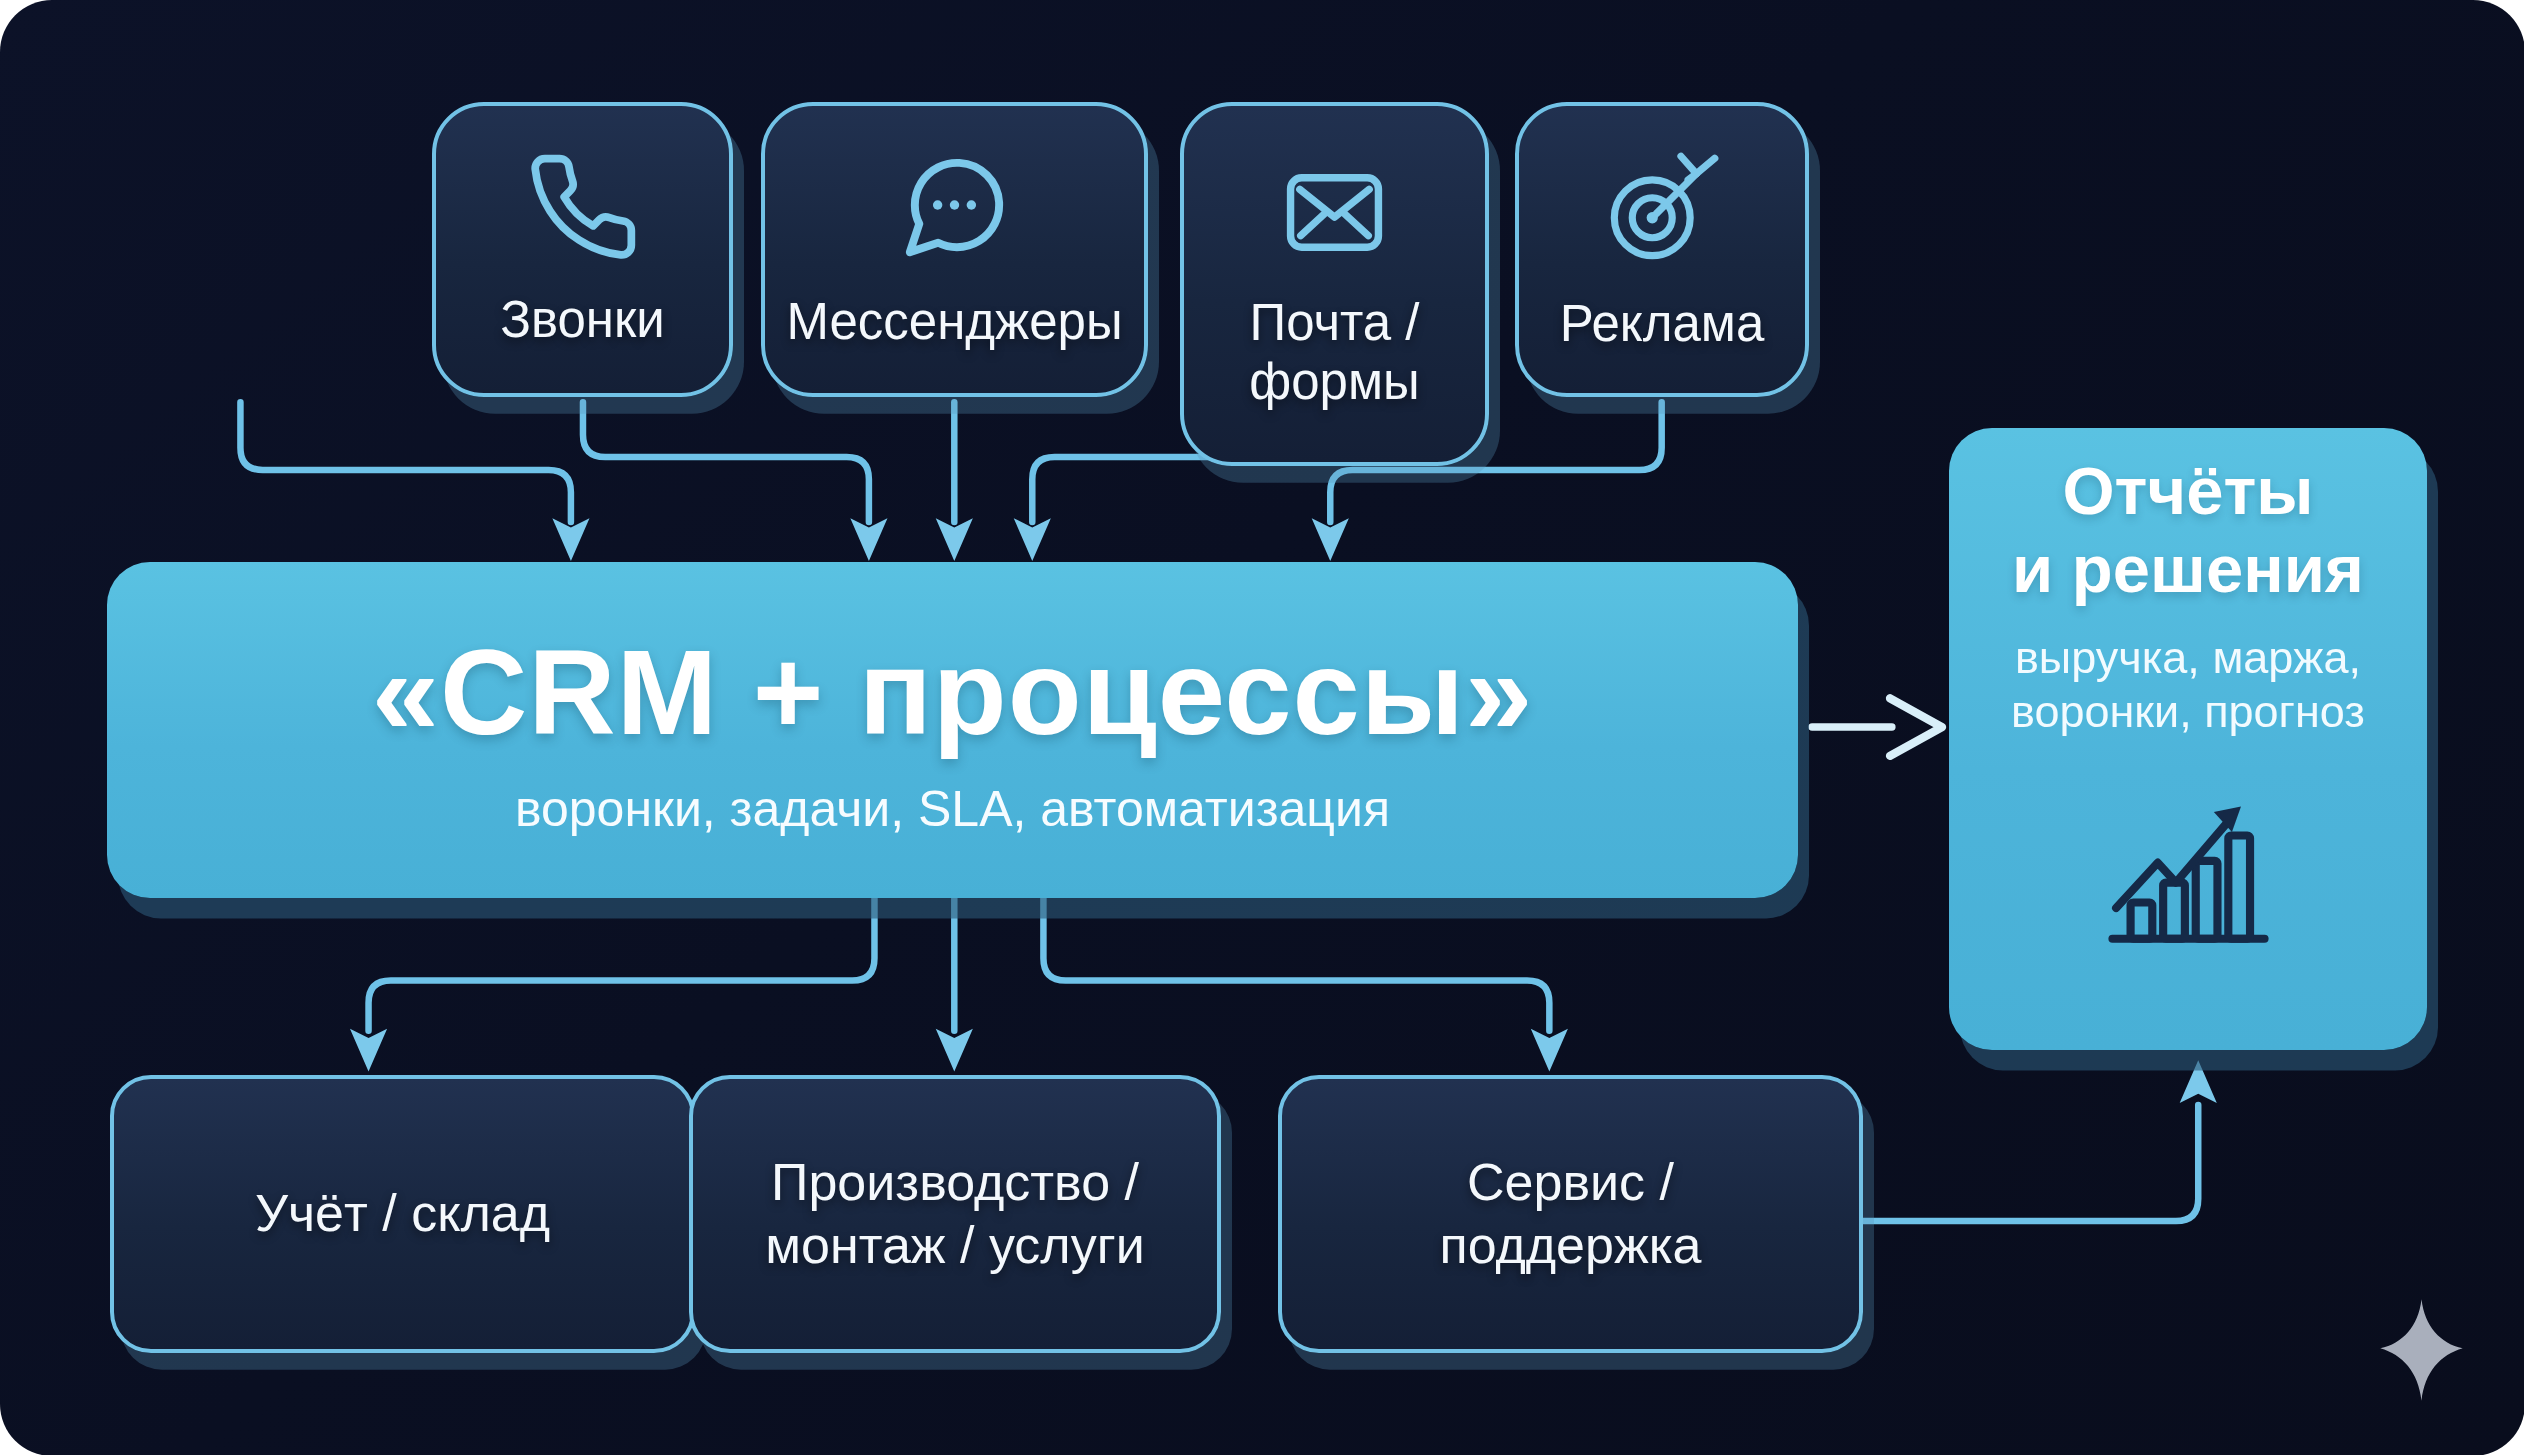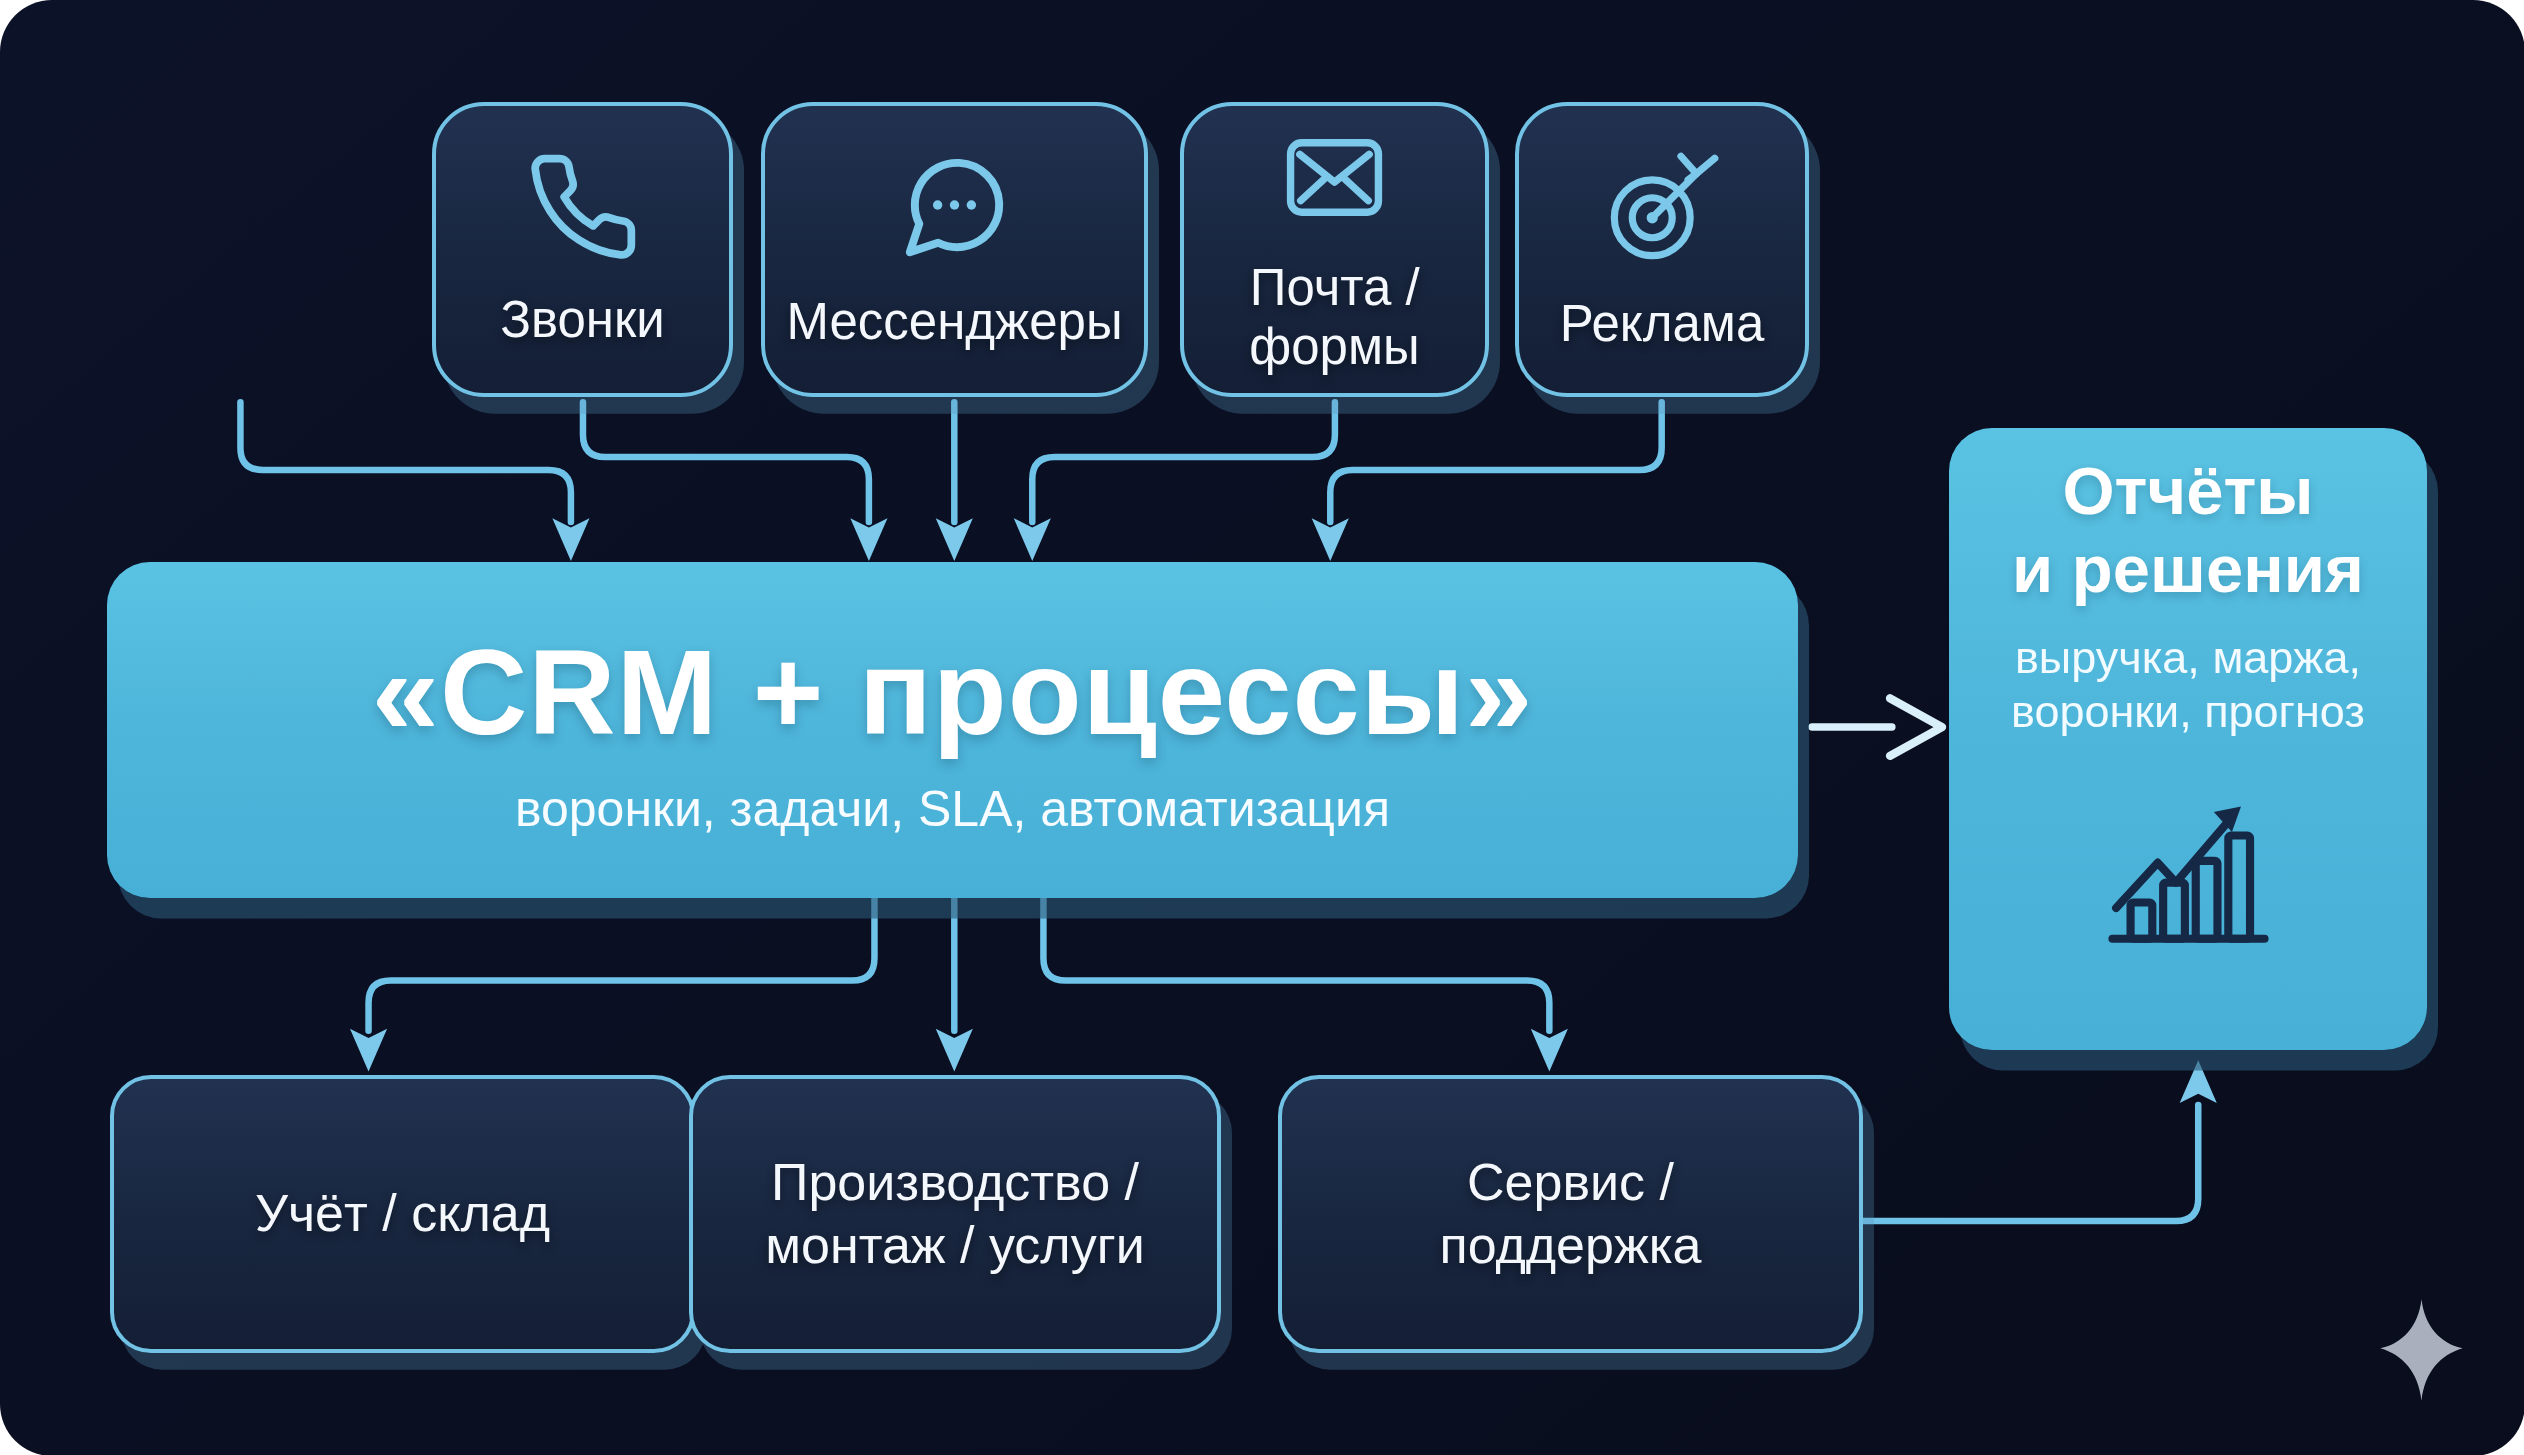--- a/index.html
+++ b/index.html
@@ -76,21 +76,21 @@
       <svg width="119" height="119" viewBox="0 0 24 24" fill="none" stroke="#7cc8ea" stroke-width="1.6" stroke-linecap="round" stroke-linejoin="round">
         <path d="M21 11.5a8.38 8.38 0 0 1-.9 3.8 8.5 8.5 0 0 1-7.6 4.7 8.38 8.38 0 0 1-3.8-.9L3 21l1.9-5.7a8.38 8.38 0 0 1-.9-3.8 8.5 8.5 0 0 1 4.7-7.6 8.38 8.38 0 0 1 3.8-.9h.5a8.48 8.48 0 0 1 8 8v.5z"></path>
         <circle cx="8.6" cy="11.5" r="0.95" fill="#7cc8ea" stroke="none"></circle>
         <circle cx="12" cy="11.5" r="0.95" fill="#7cc8ea" stroke="none"></circle>
         <circle cx="15.4" cy="11.5" r="0.95" fill="#7cc8ea" stroke="none"></circle>
       </svg>
     </span>
     <div class="src-label">Мессенджеры</div>
   </div>
 
-  <div class="node node-dark" style="left:1180px;top:102px;width:309px;height:295px;text-align:right;">
+  <div class="node node-dark" style="left:1180px;top:102px;width:309px;height:364px;">
     <span class="icon-slot">
       <svg width="111" height="111" viewBox="0 0 24 24" fill="none" stroke="#7cc8ea" stroke-width="1.6" stroke-linecap="round" stroke-linejoin="round">
         <rect x="2.5" y="4.5" width="19" height="15" rx="2.4"></rect>
         <polyline points="4.5,7 12,13 19.5,7"></polyline>
         <line x1="4.7" y1="17" x2="9.8" y2="12.3"></line>
         <line x1="19.3" y1="17" x2="14.2" y2="12.3"></line>
       </svg>
     </span>
     <div class="src-label">Почта /
 формы</div>

